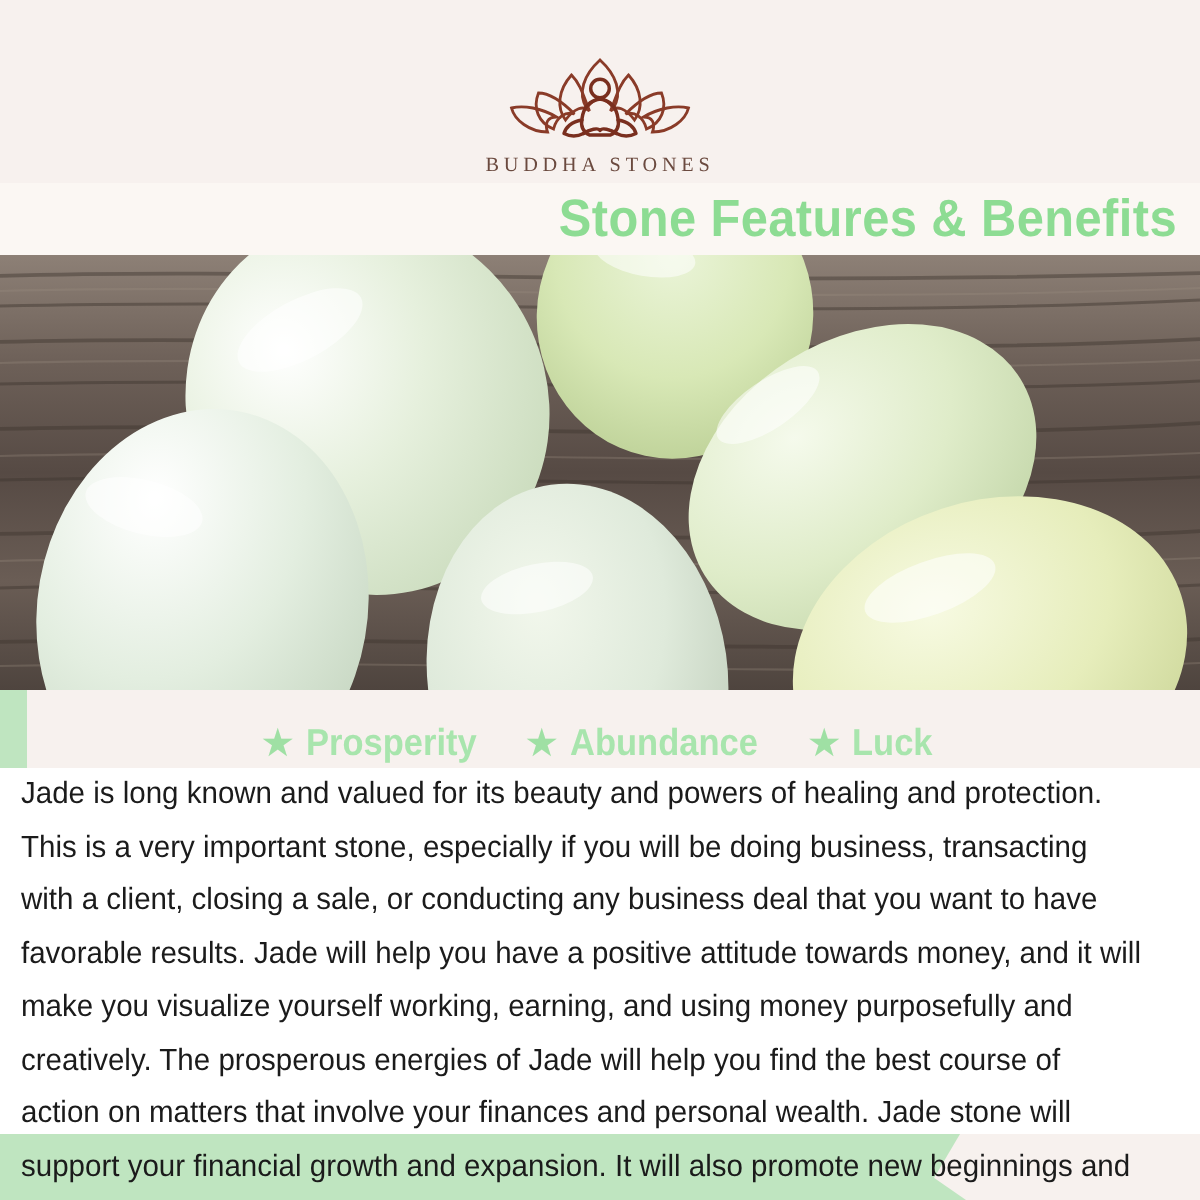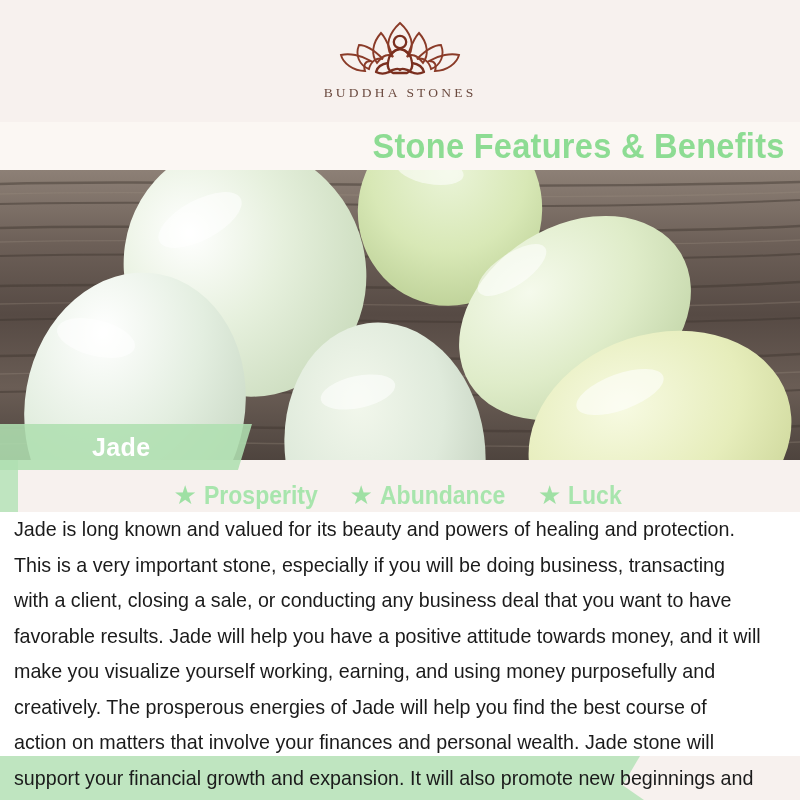--- a/index.html
+++ b/index.html
@@ -43,21 +43,21 @@
     background:#bfe5c0;
     clip-path: polygon(0 0, 618px 0, 644px 100%, 0 100%);
   }
 
   
   .header {
     position:absolute; top:0; left:0; width:800px; height:122px;
     background:#f7f1ee;
     display:flex; flex-direction:column;
     align-items:center; justify-content:flex-start;
-    padding-top:17px;
+    padding-top:34px;
     z-index:5;
   }
   .logo-mark { width:150px; height:62px; display:block; }
   .logo-word {
     margin-top:6px;
     font-family:"Liberation Serif", serif;
     font-size:13.5px;
     letter-spacing:3.2px;
     color:#6b4a3f;
     font-weight:400;
@@ -252,23 +252,20 @@
         <path d="M64 55 C68 52 74 51 75 53 C76 51 82 52 86 55"></path>
       </g>
     </svg>
     <div class="logo-word">BUDDHA STONES</div>
   </div>
 
   <div class="title-band">
     <div class="title-text">Stone Features &amp; Benefits</div>
   </div>
 
-  <div class="jade-band">
-    <span class="jade-label">Jade</span>
-  </div>
 
   <div class="benefits">
     <div class="benefit">
       <span class="star">★</span>
       <span class="blabel">Prosperity</span>
     </div>
     <div class="benefit">
       <span class="star">★</span>
       <span class="blabel">Abundance</span>
     </div>

